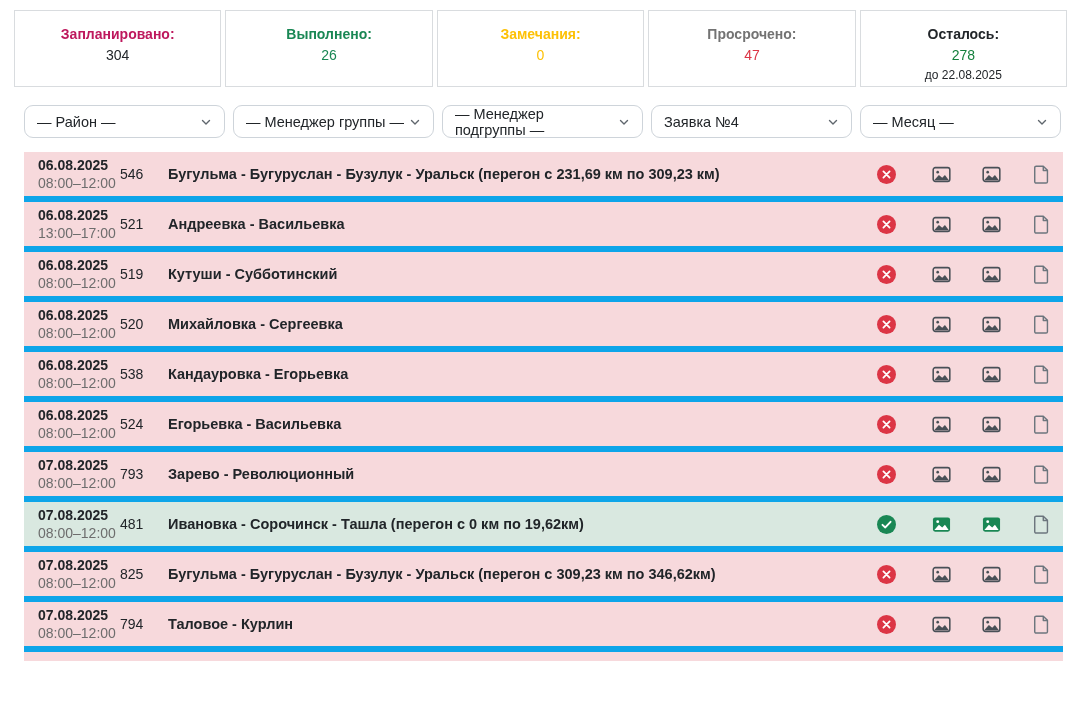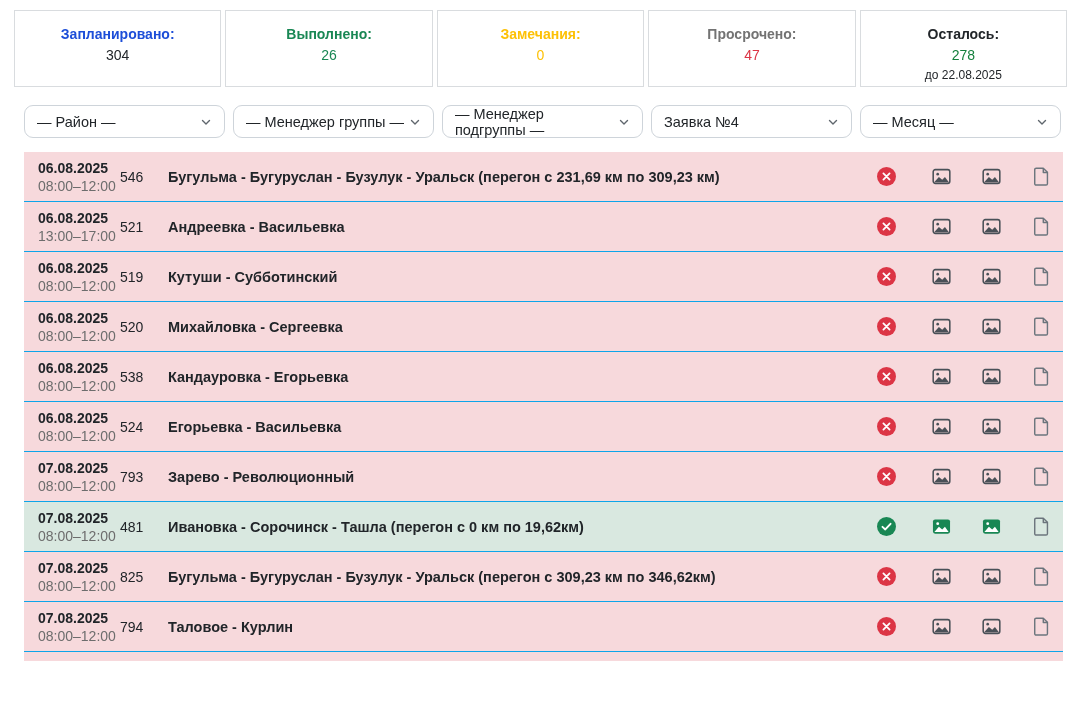--- a/index.html
+++ b/index.html
@@ -19,21 +19,21 @@
   .select { flex:1; height:33px; border:1px solid #ced4da; border-radius:9px;
     background:#fff; display:flex; align-items:center; justify-content:space-between;
     padding:0 12px; font-size:14.5px; color:#212529; cursor:pointer; }
   .select svg { flex:none; }
 
   
   .table { margin:14px 18px 0 24px; }
   .thead { display:flex; align-items:flex-end; padding-bottom:7px;
     border-bottom:1px solid #dee2e6; font-weight:bold; font-size:14px; }
   .trow { display:flex; align-items:center; height:50px;
-    border-bottom:1px solid #0ea5e9; }
+    border-bottom:6px solid #0ea5e9; }
   .trow.error { background:var(--row_error_bg); }
   .trow.ok    { background:var(--row_ok_bg); }
   .trow.partial { height:9px; border-bottom:none; overflow:hidden; }
 
   .c-date  { width:96px; padding-left:14px; }
   .c-num   { width:48px; font-size:14px; }
   .c-name  { flex:1; padding-right:6px; font-size:14.5px; font-weight:bold; }
   .c-data  { width:66px; display:flex; justify-content:center; }
   .c-do    { width:44px; display:flex; justify-content:center; }
   .c-posle { width:56px; display:flex; justify-content:center; }
@@ -45,21 +45,21 @@
   .row-date { font-size:14px; font-weight:bold; }
   .row-time { font-size:14px; color:#6d6d6d; margin-top:2px; }
 
   .icon-btn { display:inline-flex; cursor:pointer; }
 </style>
 </head>
 <body>
 
 <div class="summary">
   <div class="summary-card">
-    <div class="card-label" style="color: #1d4ed8;">Запланировано:</div>
+    <div class="card-label" style="color: #be185d;">Запланировано:</div>
     <div class="card-value" style="color: rgb(33, 37, 41);">304</div>
   </div>
   <div class="summary-card">
     <div class="card-label" style="color: rgb(25, 135, 84);">Выполнено:</div>
     <div class="card-value" style="color: rgb(25, 135, 84);">26</div>
   </div>
   <div class="summary-card">
     <div class="card-label" style="color: rgb(253, 193, 7);">Замечания:</div>
     <div class="card-value" style="color: rgb(253, 193, 7);">0</div>
   </div>

